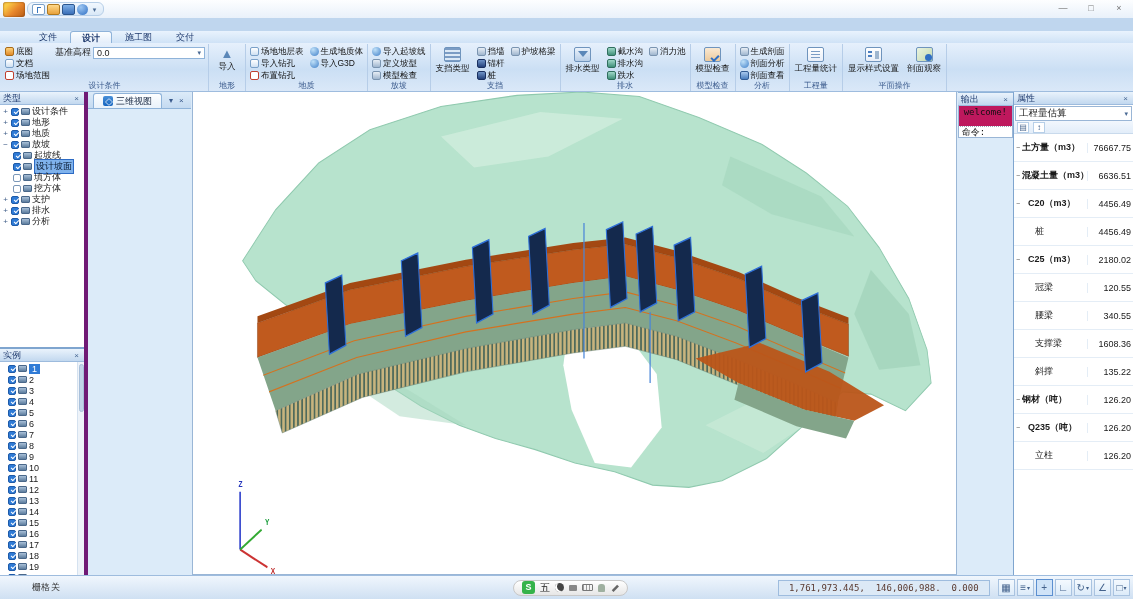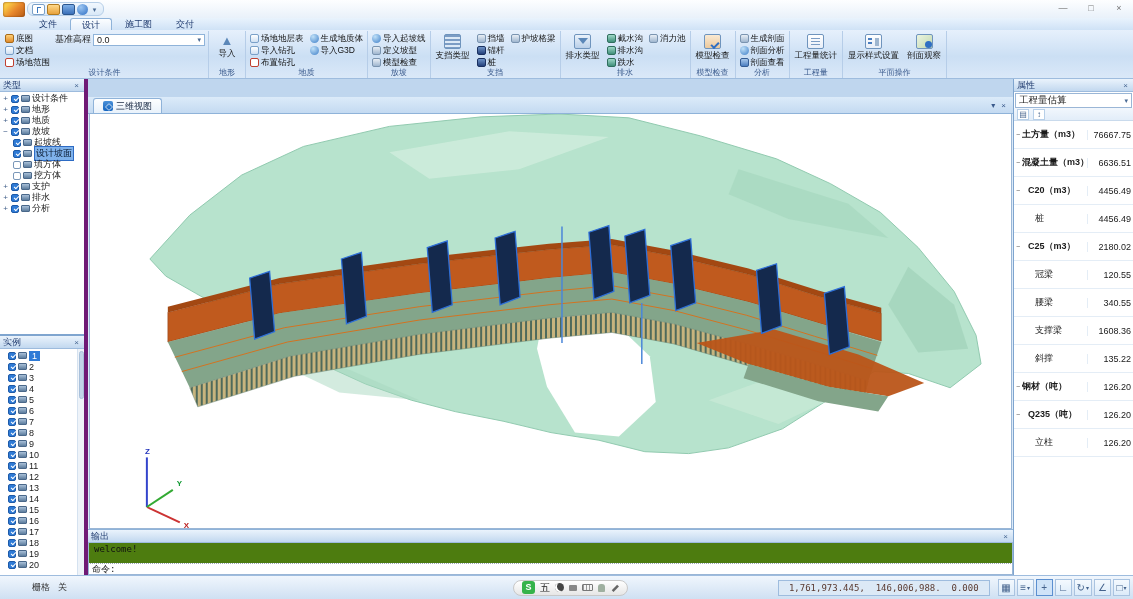--- a/index.html
+++ b/index.html
@@ -16,23 +16,23 @@
   .q-new { background:#fff; border:1px solid #7aa0c8; }
   .q-new::after { content:""; position:absolute; left:4px; top:2px; width:3px; height:5px; border-left:1px solid #3a78c0; border-top:1px solid #3a78c0; }
   .q-open { background:linear-gradient(#ffd98a,#e8a23c); border:1px solid #b07a20; }
   .q-save { background:linear-gradient(#7fb0e8,#3a6fb8); border:1px solid #2c568e; }
   .q-about { background:radial-gradient(circle at 35% 30%,#9cc6f2,#2f6fc4); border-radius:50%; width:11px; height:11px; }
   .q-more { color:#4a6a94; font-size:7px; line-height:11px; text-align:center; width:9px; }
   .winbtns { margin-left:auto; display:flex; }
   .wbtn { width:28px; height:16px; text-align:center; line-height:15px; color:#777; font-size:9px; }
 
   
-  .tabrow { height:12px; background:linear-gradient(#e9f3fd,#cfe2f6); display:flex; align-items:flex-end; padding-left:28px; gap:2px; }
+  .tabrow { height:12px; background:linear-gradient(#e9f3fd,#cfe2f6); display:flex; align-items:flex-end; padding-left:28px; gap:2px;margin-top:13px; }
   .rtab { padding:0 11px; height:12px; line-height:12px; color:#1f3a6e; }
-  .rtab.active { background:linear-gradient(#fcfeff,#e4eefa); border:1px solid #8fb3d9; border-bottom:none; border-radius:3px 3px 0 0; font-weight:normal; }
+  .rtab.active { background:linear-gradient(#fcfeff,#e4eefa); border:1px solid #8fb3d9; border-bottom:none; border-radius:3px 3px 0 0; font-weight:bold; }
 
   
   .ribbon { height:49px; background:linear-gradient(#e6f0fc,#cbdff4 55%,#dae8f8); border-bottom:1px solid #9ebcde; display:flex; padding:1px 1px 0 1px; }
   .rgroup { display:flex; flex-direction:column; border-right:1px solid #b6cde8; padding:0 3px; }
   .rgc { flex:1; display:flex; align-items:flex-start; gap:4px; padding-top:2px; }
   .glabel { height:10px; line-height:10px; text-align:center; color:#3a5a8c; font-size:8px; }
   .scol { display:flex; flex-direction:column; gap:1px; }
   .sbtn { display:flex; align-items:center; gap:2px; height:11px; padding:0 1px; white-space:nowrap; font-size:8.5px; color:#111; }
   .si { width:9px; height:9px; border-radius:2px; flex:none; }
   .si-doc { background:linear-gradient(#fff,#cfe0f2); border:1px solid #7aa0c8; }
@@ -85,50 +85,50 @@
   .tlabel { white-space:nowrap; }
   .tlabel.sel { background:#7fb2ec; border:1px solid #2d6bc4; color:#06172e; padding:0 1px;font-family:Liberation Mono, monospace; }
   .instance-panel { flex:1; display:flex; flex-direction:column; min-height:0; }
   .ilist { flex:1; overflow:hidden; position:relative; padding-top:1px; background:#fff; }
   .iitem { height:11px; display:flex; align-items:center; gap:2px; padding-left:8px; }
   .ilabel.sel { background:#2f7bd6; color:#fff; padding:0 3px; }
   .vscroll { position:absolute; right:0; top:0; bottom:0; width:7px; background:#eef3f9; border-left:1px solid #d5e2f0; }
   .vthumb { width:5px; height:48px; background:#c2d4e8; border:1px solid #a9c0da; border-radius:3px; margin:2px 0 0 1px; }
 
   
-  .center { flex:1; display:flex; flex-direction:column; min-width:0; background:#dcebf9;margin-top:18px; }
+  .center { flex:1; display:flex; flex-direction:row; min-width:0; background:#dcebf9; }
   .viewtabs { height:17px; background:linear-gradient(#dcebf9,#c4daf1); display:flex; align-items:flex-end; padding-left:5px; border-bottom:1px solid #8fb3d9; }
   .vtab { height:15px; background:linear-gradient(#fdfeff,#e9f2fb); border:1px solid #8fb3d9; border-bottom:none; border-radius:3px 3px 0 0; display:flex; align-items:center; gap:3px; padding:0 9px; color:#1a2a44; }
   .vticon { width:10px; height:10px; background:linear-gradient(#4a90d8,#1565c0); border-radius:2px; position:relative; }
   .vticon::after { content:""; position:absolute; left:2px; top:2px; width:6px; height:6px; border:1.5px solid #fff; border-radius:1px; transform:rotate(45deg) scale(.7); }
   .vtright { margin-left:auto; display:flex; gap:6px; padding:0 7px 3px; color:#3a5a8c; font-size:8px; }
   .viewport { flex:1; position:relative; background:#fff; border:1px solid #9ab6d6; border-top:none; margin:0 1px; min-height:0; }
   .viewport svg { position:absolute; inset:0; width:100%; height:100%; }
   .output { height:46px; flex:none; display:flex; flex-direction:column; border-top:1px solid #8fb3d9; }
-  .obody { flex:1; background:#4d7c0f; border:1px solid #9ab6d6; border-top:none; border-bottom:none; padding:1px 5px; font-family:"DejaVu Sans Mono", monospace; font-size:9px; color:#111; }
+  .obody { flex:1; background:#be185d; border:1px solid #9ab6d6; border-top:none; border-bottom:none; padding:1px 5px; font-family:"DejaVu Sans Mono", monospace; font-size:9px; color:#111; }
   .cmdline { height:12px; background:#fff; border:1px solid #9ab6d6; border-top:1px dotted #9aa8b8; display:flex; align-items:center; padding:0 3px; font-family:"DejaVu Sans Mono", monospace; }
 
   
   .right { width:120px; flex:none; display:flex; flex-direction:column; border-left:1px solid #7fa5cf; background:#fff; }
   .selector { height:15px; margin:1px 1px 0; background:#fff; border:1px solid #9ab6d6; display:flex; align-items:center; padding:0 3px; flex:none; }
   .selector .selv { flex:1; font-size:9.5px; }
   .ptoolbar { height:13px; display:flex; align-items:center; gap:4px; padding:0 3px; background:linear-gradient(#f2f7fd,#e2edf9); border-bottom:1px solid #c9daec; flex:none; color:#44628c; }
   .ptbtn { width:12px; height:11px; border:1px solid #b7cfe8; background:#fff; text-align:center; line-height:10px; font-size:8px; }
   .ptable { flex:1; background:#fff; overflow:hidden; }
   .prow { height:28px; display:flex; align-items:center; border-bottom:1px solid #e4edf6; }
   .pexp { width:8px; flex:none; text-align:center; color:#555; font-size:7px; }
   .plabel { flex:1; white-space:nowrap; overflow:hidden; }
   .plabel.lv1 { padding-left:6px; }
   .plabel.lv2 { padding-left:13px; }
   .plabel.bold { font-weight:bold; }
   .pval { width:46px; flex:none; text-align:right; padding-right:2px; border-left:1px solid #e4edf6; }
 
   
   .statusbar { height:24px; flex:none; background:linear-gradient(#f0f6fd,#cfe0f2); border-top:1px solid #9ebcde; display:flex; align-items:center; }
-  .gridstat { margin-left:32px; display:flex; gap:8px; color:#333; }
+  .gridstat { margin-left:32px; display:flex; gap:1px; color:#333; }
   .sspacer { flex:1; }
   .ime { display:flex; align-items:center; gap:5px; background:linear-gradient(#ffffff,#e6e6e6); border:1px solid #c8c8c8; border-radius:9px; padding:1px 8px; height:16px; }
   .imes { width:13px; height:13px; background:#35b34a; color:#fff; border-radius:3px; font-weight:bold; text-align:center; line-height:13px; }
   .imemode { color:#222; font-size:10px; }
   .imemoon { width:9px; height:9px; border-radius:50%; background:#444; box-shadow:inset 2px -1px 0 #fff; }
   .imedot { width:8px; height:6px; background:#888; border-radius:1px; }
   .imekbd { width:11px; height:7px; border:1px solid #777; border-radius:1px; background:repeating-linear-gradient(90deg,#999 0 1px,transparent 1px 3px); }
   .imeper { width:7px; height:8px; background:#9fb0a0; border-radius:3px 3px 1px 1px; }
   .imewr { width:9px; height:9px; background:#666; clip-path:polygon(20% 80%,80% 20%,100% 40%,40% 100%); }
   .gap150 { width:150px; }

